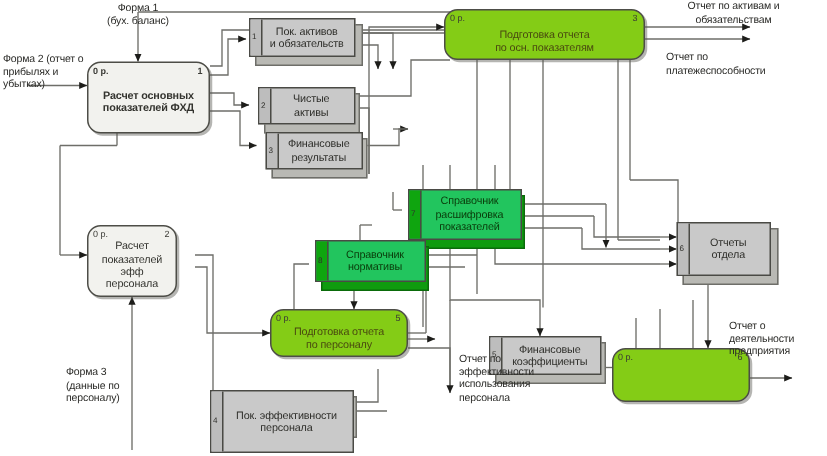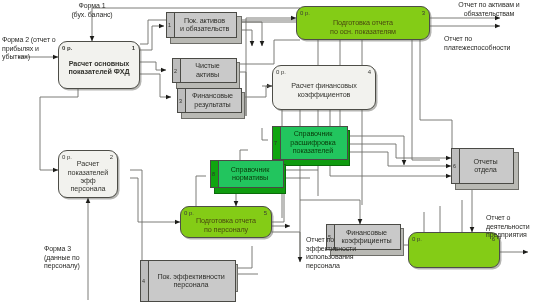--- a/index.html
+++ b/index.html
@@ -217,26 +217,20 @@
 эфф персонала</span>
   </div>
 
   <div class="node proc yellow" style="left:296px;top:6px;width:134px;height:34px;">
     <span class="corner tl">0 р.</span>
     <span class="corner tr">3</span>
     <span class="ptitle">Подготовка отчета
 по осн. показателям</span>
   </div>
 
-  <div class="node proc plain" style="left:272px;top:65px;width:104px;height:45px;">
-    <span class="corner tl">0 р.</span>
-    <span class="corner tr">4</span>
-    <span class="ptitle">Расчет финансовых
-коэффициентов</span>
-  </div>
 
   <div class="node proc yellow" style="left:180px;top:206px;width:92px;height:32px;">
     <span class="corner tl">0 р.</span>
     <span class="corner tr">5</span>
     <span class="ptitle">Подготовка отчета
 по персоналу</span>
   </div>
 
   <div class="node proc yellow" style="left:408px;top:232px;width:92px;height:36px;">
     <span class="corner tl">0 р.</span>

